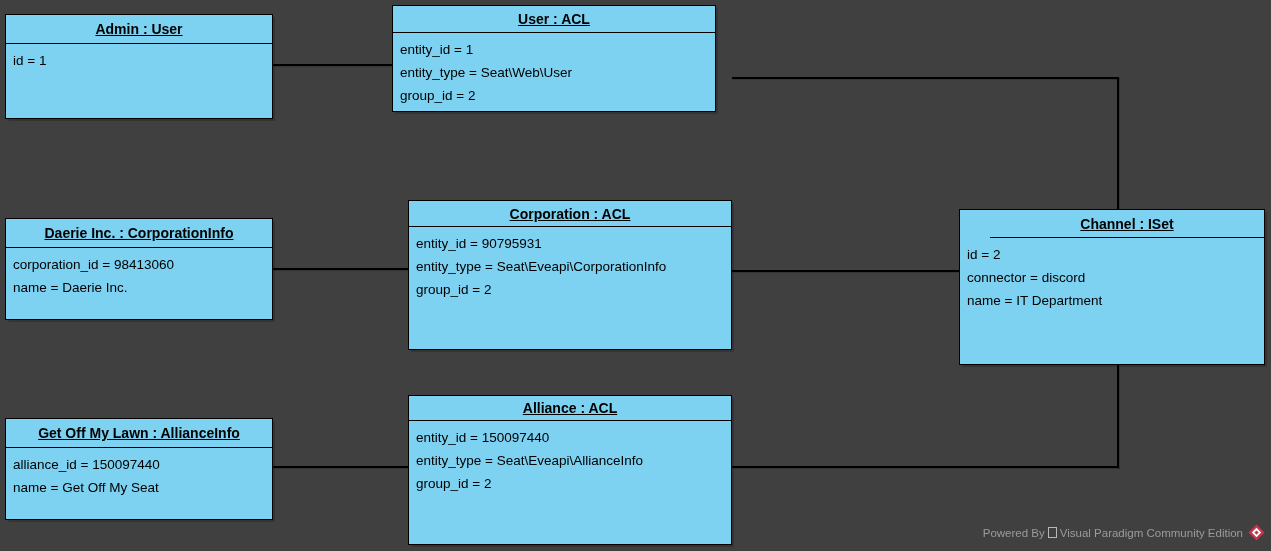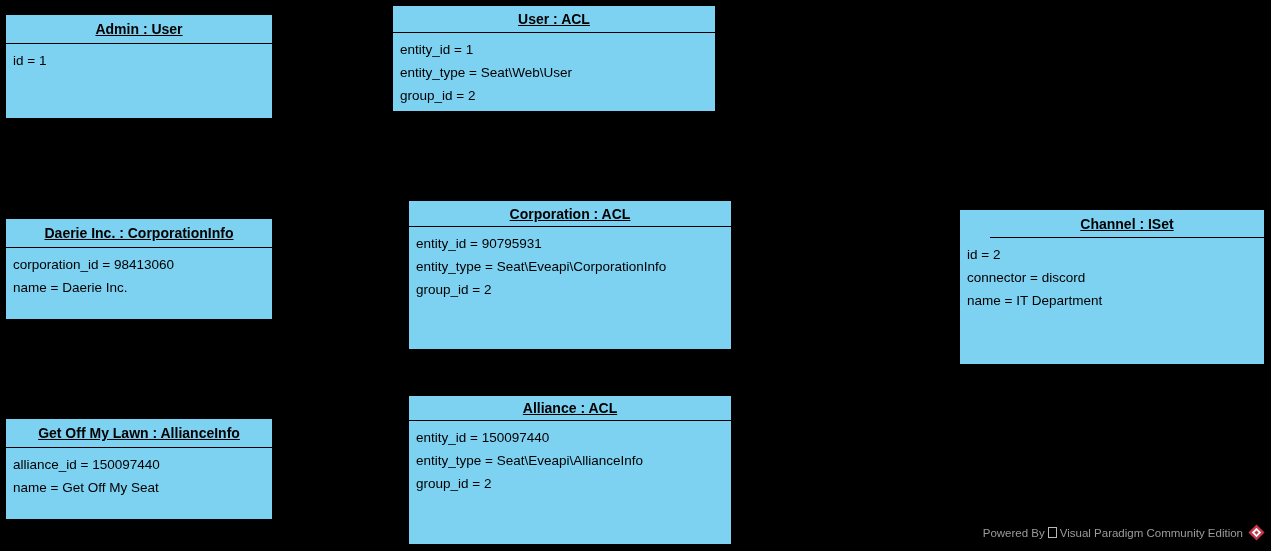--- a/index.html
+++ b/index.html
@@ -1,21 +1,21 @@
 <!DOCTYPE html>
 <html><head>
 <meta charset="utf-8">
 <style>
   html, body { margin: 0; padding: 0; background: #ffffff; }
   body { font-family: "Liberation Sans", "DejaVu Sans", sans-serif; }
   #canvas {
     position: relative;
     width: 1271px;
     height: 551px;
-    background: #000000;
+    background: #404040;
     overflow: hidden;
   }
   .obj {
     position: absolute;
     background: #7dd1f1;
     border: 1.5px solid #000000;
     box-shadow: 1.5px 1.5px 1px rgba(0,0,0,0.18);
     box-sizing: border-box;
   }
   .obj-title {

